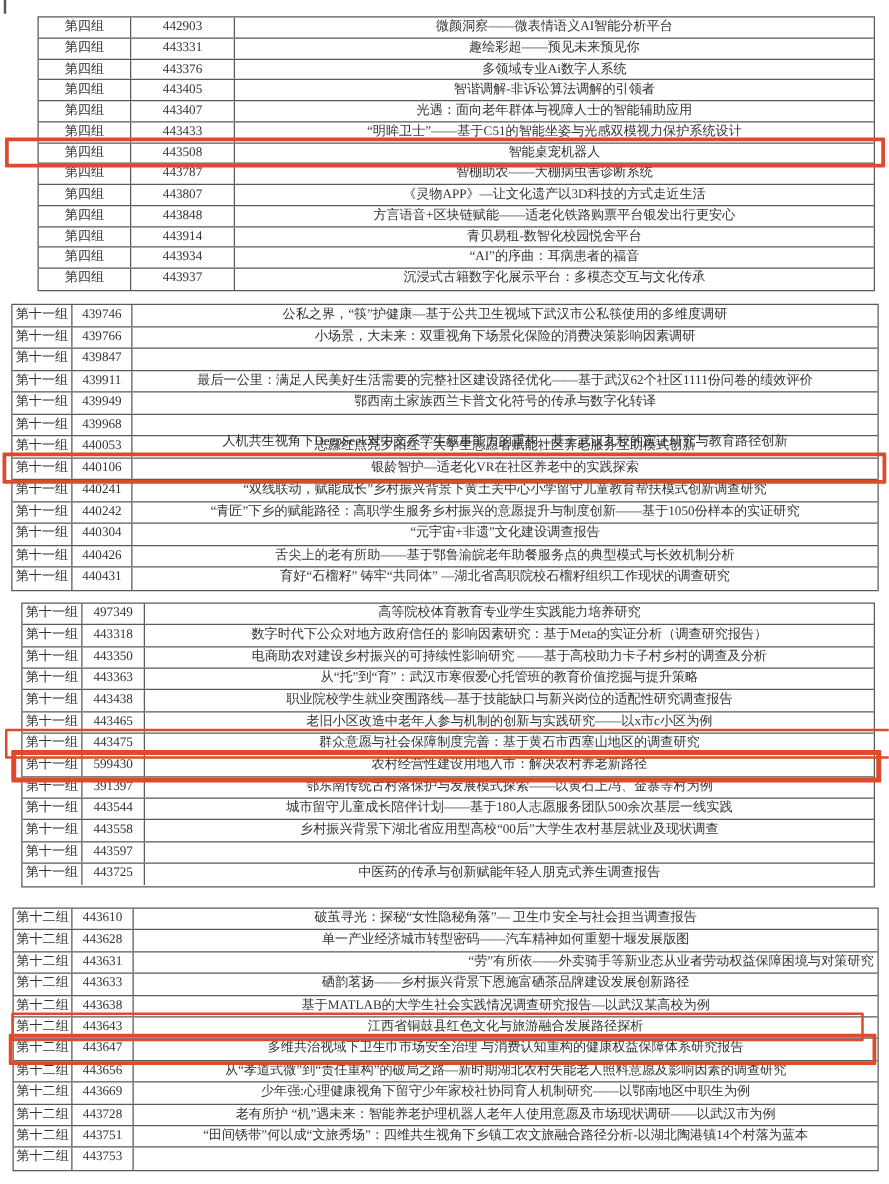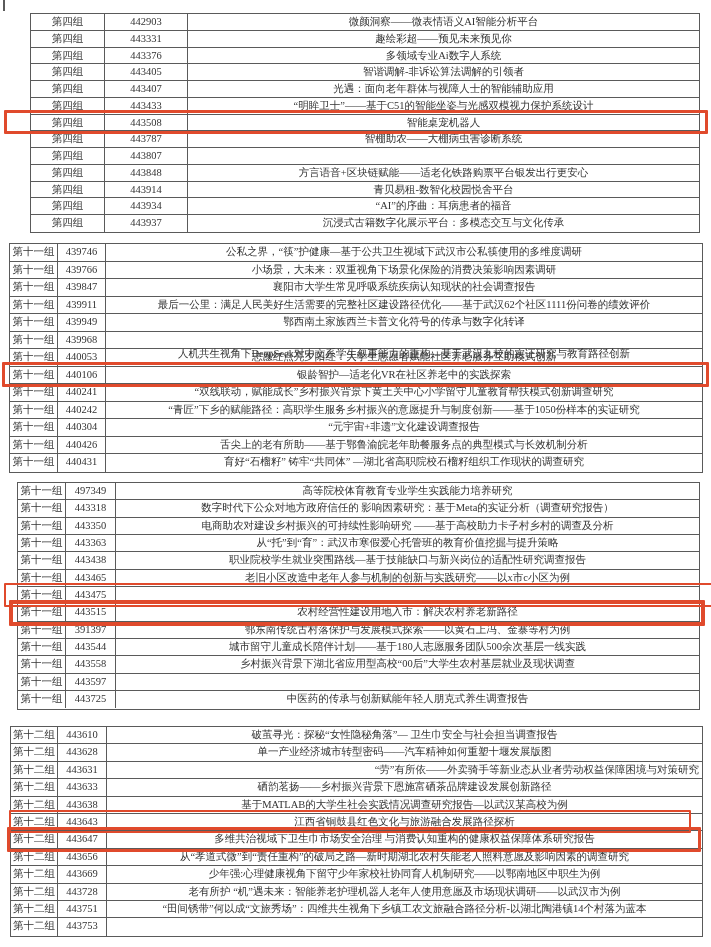--- a/index.html
+++ b/index.html
@@ -65,20 +65,21 @@
         <div class="cell c3" style="line-height: 15.77px;">智能桌宠机器人</div>
       </div>
       <div class="row" style="height: 16.77px;">
         <div class="cell c1" style="line-height: 15.77px; width: 74px;">第四组</div>
         <div class="cell c2" style="line-height: 15.77px; width: 83px;">443787</div>
         <div class="cell c3" style="line-height: 15.77px;">智棚助农——大棚病虫害诊断系统</div>
       </div>
       <div class="row" style="height: 16.77px;">
         <div class="cell c1" style="line-height: 15.77px; width: 74px;">第四组</div>
         <div class="cell c2" style="line-height: 15.77px; width: 83px;">443807</div>
+        <div class="cell c3" style="line-height: 15.77px;">《灵物APP》—让文化遗产以3D科技的方式走近生活</div>
       </div>
       <div class="row" style="height: 16.77px;">
         <div class="cell c1" style="line-height: 15.77px; width: 74px;">第四组</div>
         <div class="cell c2" style="line-height: 15.77px; width: 83px;">443848</div>
         <div class="cell c3" style="line-height: 15.77px;">方言语音+区块链赋能——适老化铁路购票平台银发出行更安心</div>
       </div>
       <div class="row" style="height: 16.77px;">
         <div class="cell c1" style="line-height: 15.77px; width: 74px;">第四组</div>
         <div class="cell c2" style="line-height: 15.77px; width: 83px;">443914</div>
         <div class="cell c3" style="line-height: 15.77px;">青贝易租-数智化校园悦舍平台</div>
@@ -102,21 +103,20 @@
         <div class="cell c3" style="line-height: 16.5px;">公私之界，“筷”护健康—基于公共卫生视域下武汉市公私筷使用的多维度调研</div>
       </div>
       <div class="row" style="height: 17.5px;">
         <div class="cell c1" style="line-height: 16.5px; width: 48px;">第十一组</div>
         <div class="cell c2" style="line-height: 16.5px; width: 48px;">439766</div>
         <div class="cell c3" style="line-height: 16.5px;">小场景，大未来：双重视角下场景化保险的消费决策影响因素调研</div>
       </div>
       <div class="row" style="height: 17.5px;">
         <div class="cell c1" style="line-height: 16.5px; width: 48px;">第十一组</div>
         <div class="cell c2" style="line-height: 16.5px; width: 48px;">439847</div>
-        <div class="cell c3" style="line-height: 16.5px;">襄阳市大学生常见呼吸系统疾病认知现状的社会调查报告</div>
       </div>
       <div class="row" style="height: 17.5px;">
         <div class="cell c1" style="line-height: 16.5px; width: 48px;">第十一组</div>
         <div class="cell c2" style="line-height: 16.5px; width: 48px;">439911</div>
         <div class="cell c3" style="line-height: 16.5px;">最后一公里：满足人民美好生活需要的完整社区建设路径优化——基于武汉62个社区1111份问卷的绩效评价</div>
       </div>
       <div class="row" style="height: 17.5px;">
         <div class="cell c1" style="line-height: 16.5px; width: 48px;">第十一组</div>
         <div class="cell c2" style="line-height: 16.5px; width: 48px;">439949</div>
         <div class="cell c3" style="line-height: 16.5px;">鄂西南土家族西兰卡普文化符号的传承与数字化转译</div>
@@ -191,24 +191,25 @@
         <div class="cell c3" style="line-height: 16.35px;">职业院校学生就业突围路线—基于技能缺口与新兴岗位的适配性研究调查报告</div>
       </div>
       <div class="row" style="height: 17.35px;">
         <div class="cell c1" style="line-height: 16.35px; width: 48px;">第十一组</div>
         <div class="cell c2" style="line-height: 16.35px; width: 50px;">443465</div>
         <div class="cell c3" style="line-height: 16.35px;">老旧小区改造中老年人参与机制的创新与实践研究——以x市c小区为例</div>
       </div>
       <div class="row" style="height: 17.35px;">
         <div class="cell c1" style="line-height: 16.35px; width: 48px;">第十一组</div>
         <div class="cell c2" style="line-height: 16.35px; width: 50px;">443475</div>
-      </div>
-      <div class="row" style="height: 17.35px;">
-        <div class="cell c1" style="line-height: 16.35px; width: 48px;">第十一组</div>
-        <div class="cell c2" style="line-height: 16.35px; width: 50px;">443515</div>
+        <div class="cell c3" style="line-height: 16.35px;">群众意愿与社会保障制度完善：基于黄石市西塞山地区的调查研究</div>
+      </div>
+      <div class="row" style="height: 17.35px;">
+        <div class="cell c1" style="line-height: 16.35px; width: 48px;">第十一组</div>
+        <div class="cell c2" style="line-height: 16.35px; width: 50px;">599430</div>
         <div class="cell c3" style="line-height: 16.35px;">农村经营性建设用地入市：解决农村养老新路径</div>
       </div>
       <div class="row" style="height: 17.35px;">
         <div class="cell c1" style="line-height: 16.35px; width: 48px;">第十一组</div>
         <div class="cell c2" style="line-height: 16.35px; width: 50px;">391397</div>
         <div class="cell c3" style="line-height: 16.35px;">鄂东南传统古村落保护与发展模式探索——以黄石上冯、金寨等村为例</div>
       </div>
       <div class="row" style="height: 17.35px;">
         <div class="cell c1" style="line-height: 16.35px; width: 48px;">第十一组</div>
         <div class="cell c2" style="line-height: 16.35px; width: 50px;">443544</div>

